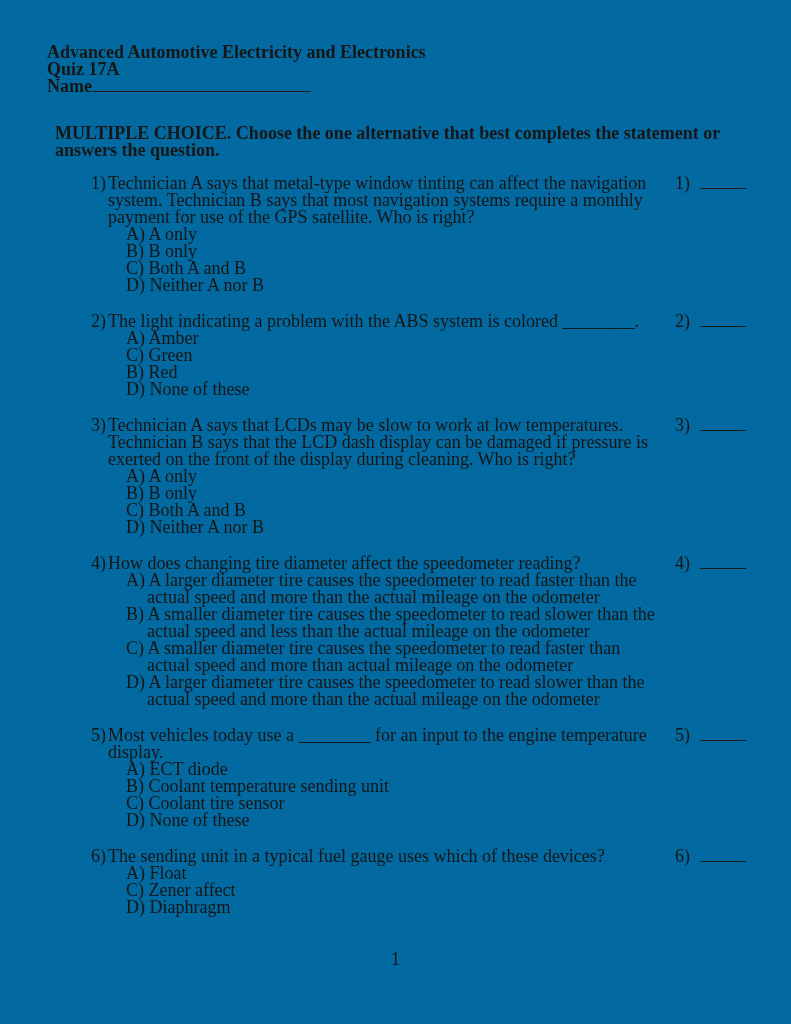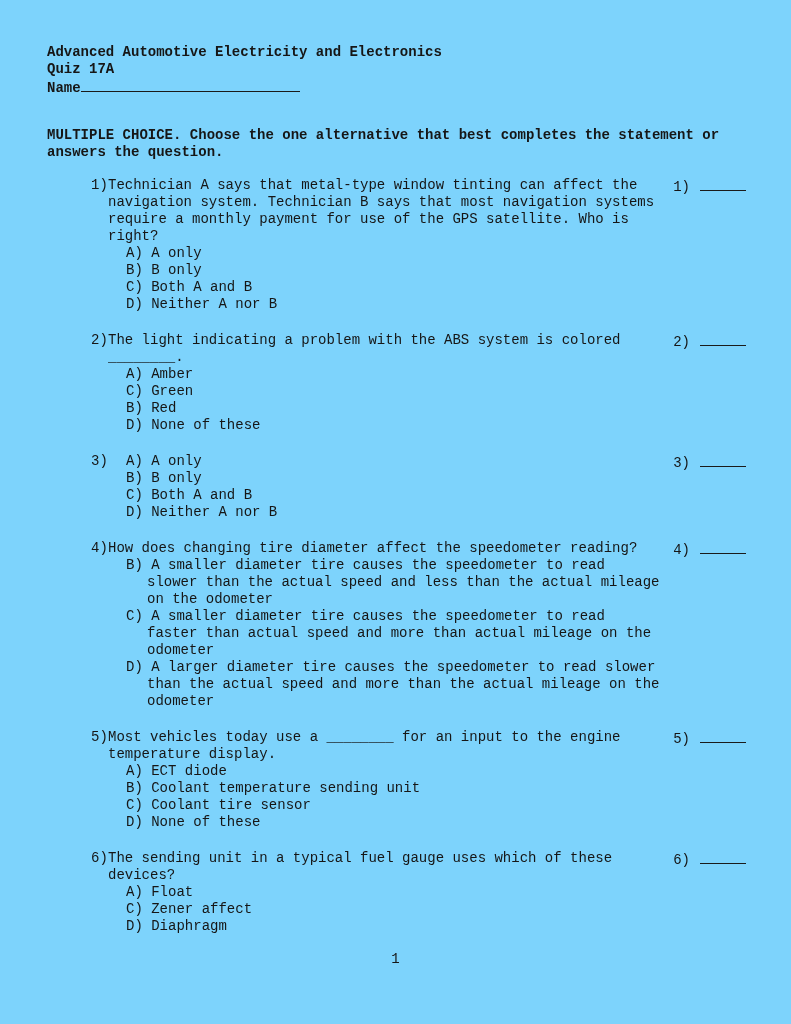--- a/index.html
+++ b/index.html
@@ -1,41 +1,42 @@
 <!DOCTYPE html>
 <html><head>
 <meta charset="utf-8">
 <style>
   html, body { margin: 0; padding: 0; background: #e8e8e8; }
   .page {
     position: relative;
     width: 791px;
     height: 1024px;
     margin: 0 auto;
-    background: #7dd3fc;
+    background: #0369a1;
     box-sizing: border-box;
     padding: 44px 45px 0 47px;
-    font-family: Liberation Mono, monospace;
-    font-size: 14px;
+    font-family: Liberation Serif, serif;
+    font-size: 18px;
     line-height: 17px;
     color: #161616;
   }
   .hdr-line { font-weight: bold; }
   .name-row { }
   .name-label { font-weight: bold; }
   .name-line {
     display: inline-block;
     width: 219px;
     border-bottom: 1.2px solid #1a1a1a;
     height: 13px;
     vertical-align: baseline;
   }
   .instructions {
     margin-top: 30px;
     font-weight: bold;
+    margin-left: 8px;
   }
   .questions {
     margin-top: 16px;
     padding-left: 44px;
   }
   .question {
     display: flex;
     justify-content: space-between;
     align-items: flex-start;
     margin-bottom: 19px;
@@ -127,39 +128,41 @@
     </div>
     <div class="q-answer">
       <span class="ans-num">2)</span><span class="ans-blank"></span>
     </div>
   </div>
 
   <div class="question">
     <div class="q-main">
       <span class="q-num">3)</span>
       <div class="q-content">
+        <div class="q-text">Technician A says that LCDs may be slow to work at low temperatures.  Technician B says that the LCD dash display can be damaged if pressure is exerted on the front of the display during cleaning.  Who is right?</div>
         <div class="options">
               <div class="option"><span>A)</span> <span>A only</span></div>
               <div class="option"><span>B)</span> <span>B only</span></div>
               <div class="option"><span>C)</span> <span>Both A and B</span></div>
               <div class="option"><span>D)</span> <span>Neither A nor B</span></div>
             </div>
       </div>
     </div>
     <div class="q-answer">
       <span class="ans-num">3)</span><span class="ans-blank"></span>
     </div>
   </div>
 
   <div class="question">
     <div class="q-main">
       <span class="q-num">4)</span>
       <div class="q-content">
         <div class="q-text">How does changing tire diameter affect the speedometer reading?</div>
         <div class="options">
+              <div class="option"><span>A)</span> <span>A larger diameter tire causes the speedometer to read faster than the actual speed and more than the actual mileage on the odometer</span></div>
               <div class="option"><span>B)</span> <span>A smaller diameter tire causes the speedometer to read slower than the actual speed and less than the actual mileage on the odometer</span></div>
               <div class="option"><span>C)</span> <span>A smaller diameter tire causes the speedometer to read faster than actual speed and more than actual mileage on the odometer</span></div>
               <div class="option"><span>D)</span> <span>A larger diameter tire causes the speedometer to read slower than the actual speed and more than the actual mileage on the odometer</span></div>
             </div>
       </div>
     </div>
     <div class="q-answer">
       <span class="ans-num">4)</span><span class="ans-blank"></span>
     </div>
   </div>

